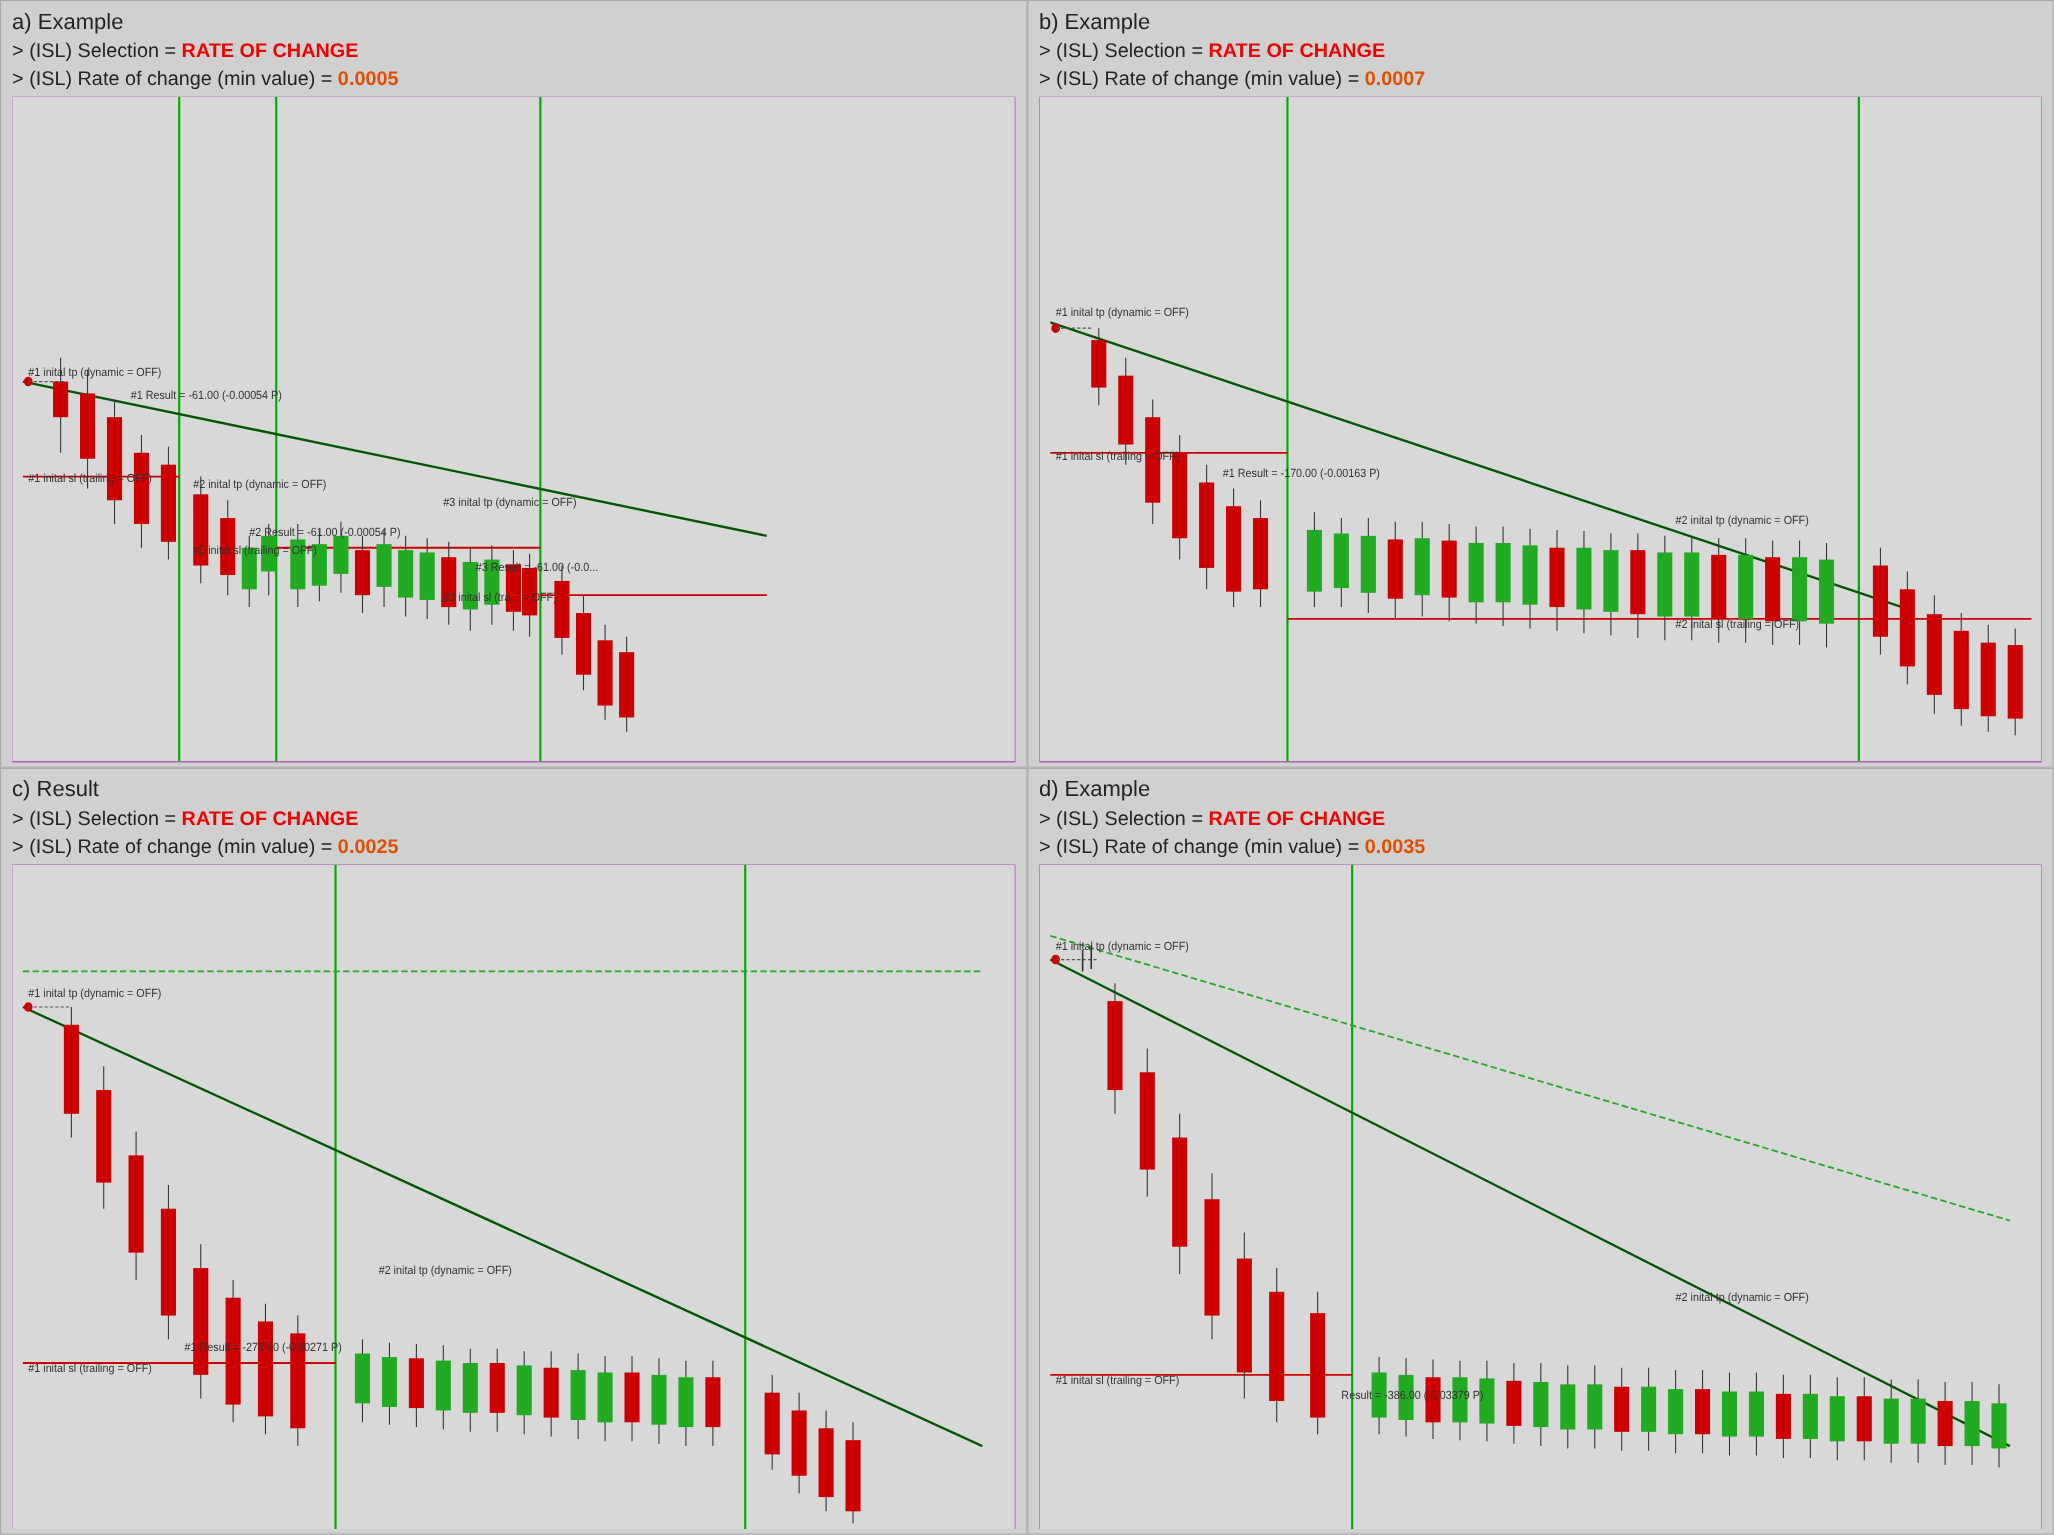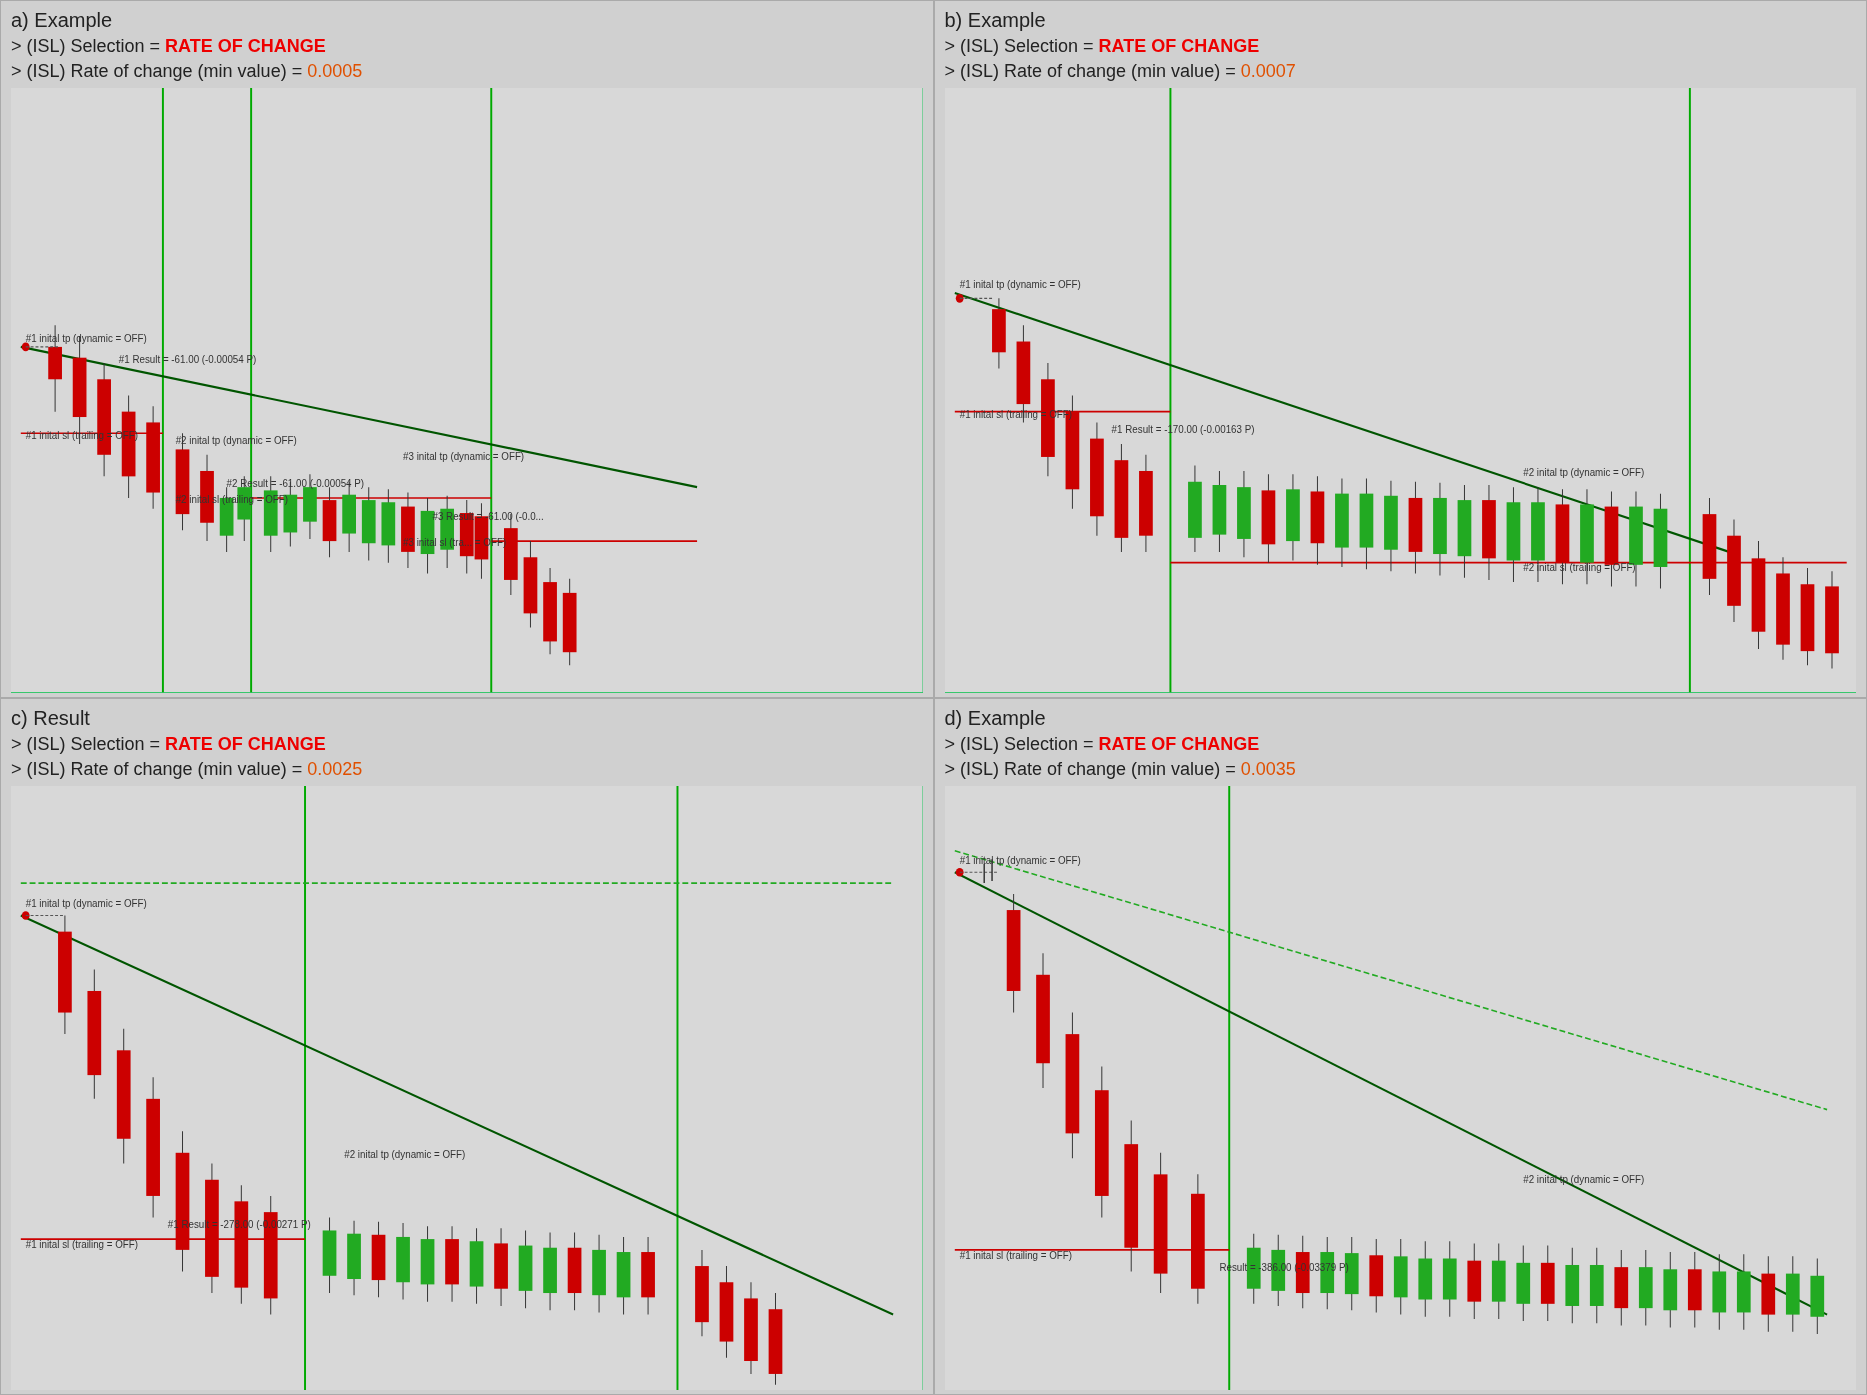--- a/index.html
+++ b/index.html
@@ -33,25 +33,25 @@
       color: #222;
       font-weight: normal;
       margin-bottom: 2px;
     }
     .panel-line {
       font-size: 18px;
       color: #222;
       line-height: 1.4;
     }
     .red-text { color: #e00; font-weight: bold; }
-    .orange-text { color: #e05000; font-weight: normal; margin-top: 43px; }
+    .orange-text { color: #e05000; font-weight: bold; margin-top: 43px; }
     .chart-area {
       flex: 1;
       position: relative;
-      background: #22c55e;
+      background: #a21caf;
       margin-top: 4px;
       overflow: hidden;
     }
     
     .chart-svg {
       width: 100%;
       height: 100%;
     }
   </style>
 </head>

